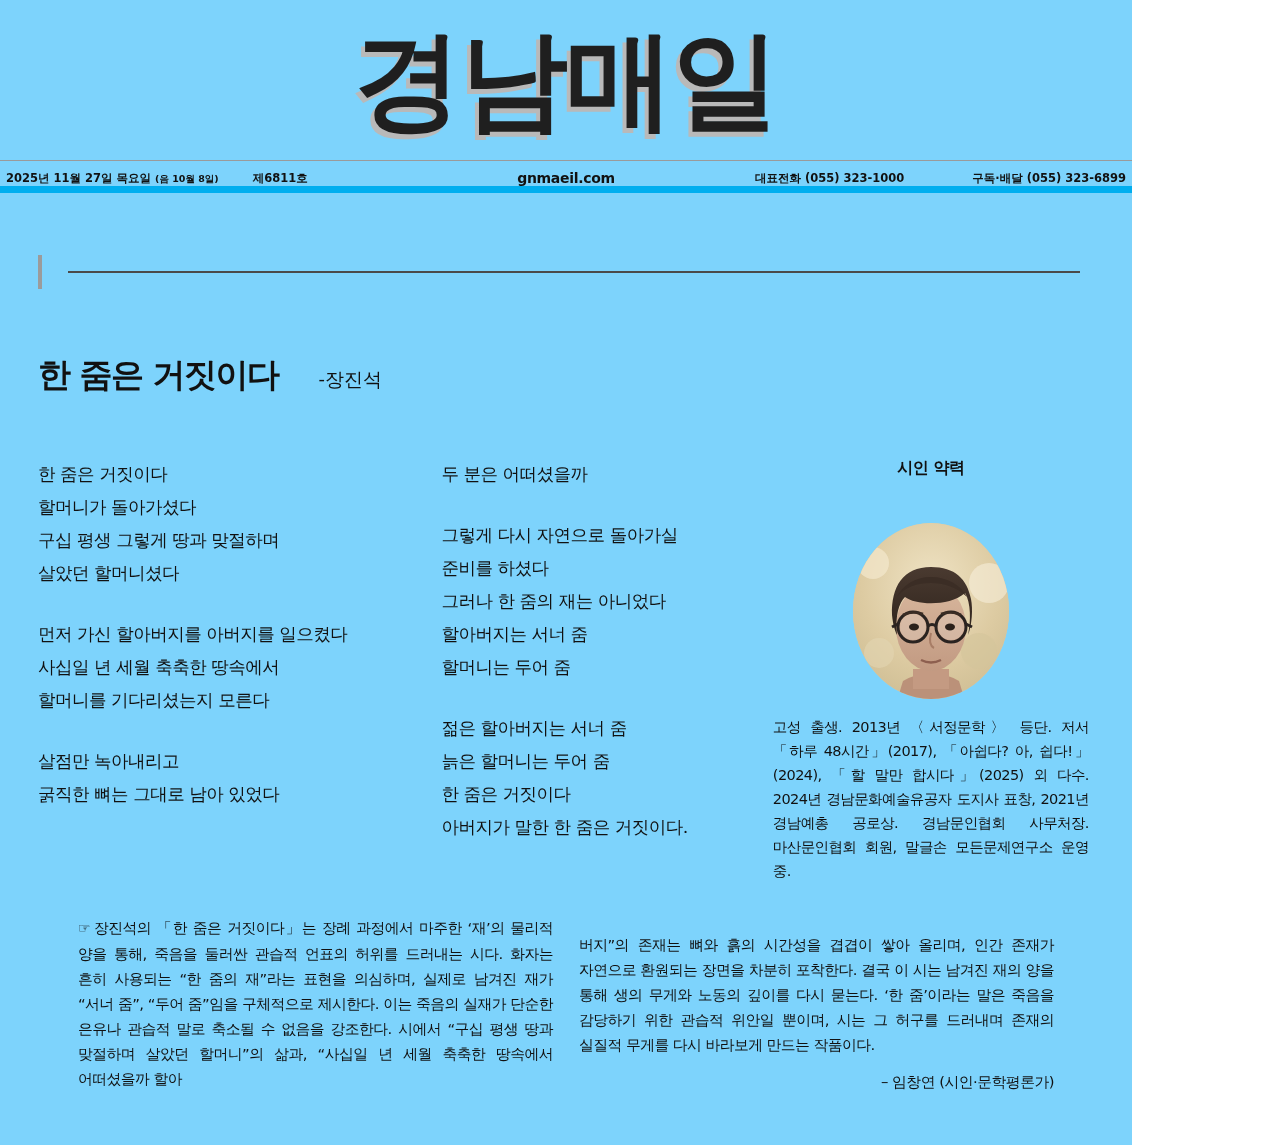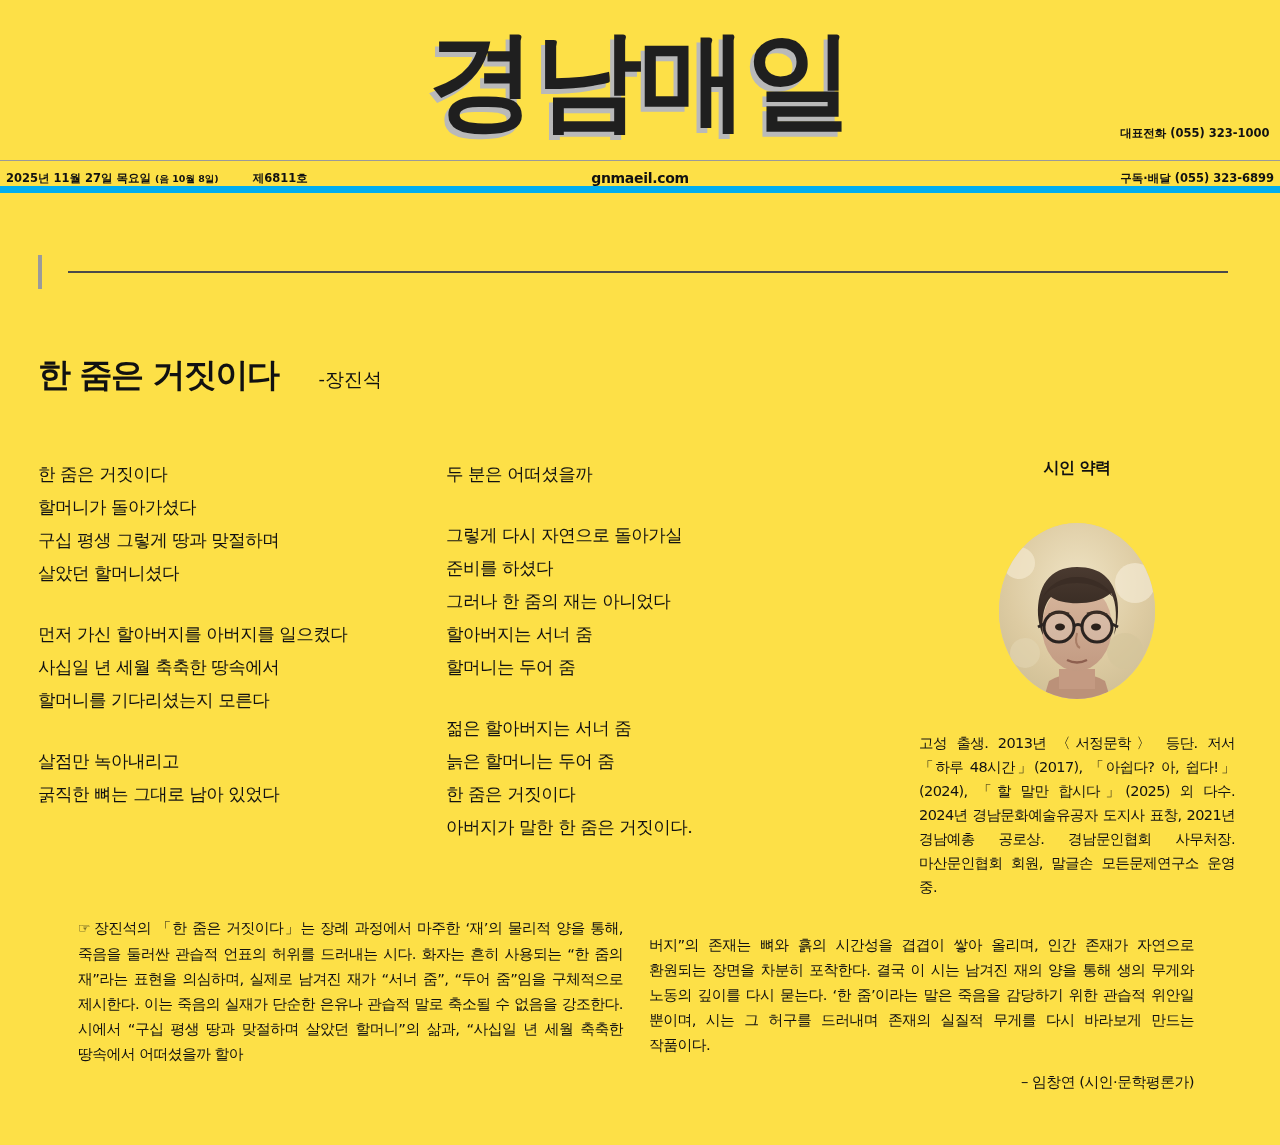--- a/index.html
+++ b/index.html
@@ -5,21 +5,21 @@
 <style>
   * { box-sizing: border-box; margin: 0; padding: 0; }
   html, body {
     width: 1280px;
     height: 1145px;
     background: #ffffff;
     font-family: "DejaVu Sans", "Liberation Sans", sans-serif;
     color: #111111;
     overflow: hidden;
   }
-  .page { position: relative; width: 1280px; height: 1145px; background: #fde047; }
+  .page { position: relative; width: 1132px; height: 1145px; background: #7dd3fc; }
 
   
   .masthead {
     height: 160px;
     display: flex;
     align-items: center;
     justify-content: center;
   }
   .masthead-title {
     font-family: "DejaVu Sans", "Liberation Sans", sans-serif;
@@ -51,24 +51,23 @@
     position: absolute;
     left: 0; right: 0;
     text-align: center;
     font-size: 14px;
     font-weight: 700;
     letter-spacing: -0.3px;
   }
   .infobar .contacts {
     margin-left: auto;
     display: flex;
-    gap: 30px;
+    gap: 68px;
     white-space: nowrap;
     z-index: 2;
-    flex-direction: column;
   }
   .cyan-rule { height: 7px; background: #00AEEF; }
 
   
   .section-head {
     margin-top: 62px;
     padding-left: 38px;
     display: flex;
     align-items: center;
   }
@@ -154,21 +153,21 @@
   .portrait {
     width: 156px;
     height: 176px;
     border-radius: 50%;
     overflow: hidden;
     position: relative;
     background: #d8c9a8;
   }
   .portrait svg { display: block; width: 100%; height: 100%; }
   .bio-text {
-    margin-top: 32px;
+    margin-top: 16px;
     font-size: 14.5px;
     line-height: 24px;
     text-align: justify;
     letter-spacing: -0.6px;
     color: #111;
     width: 316px;
     word-break: keep-all;
   }
 
   

